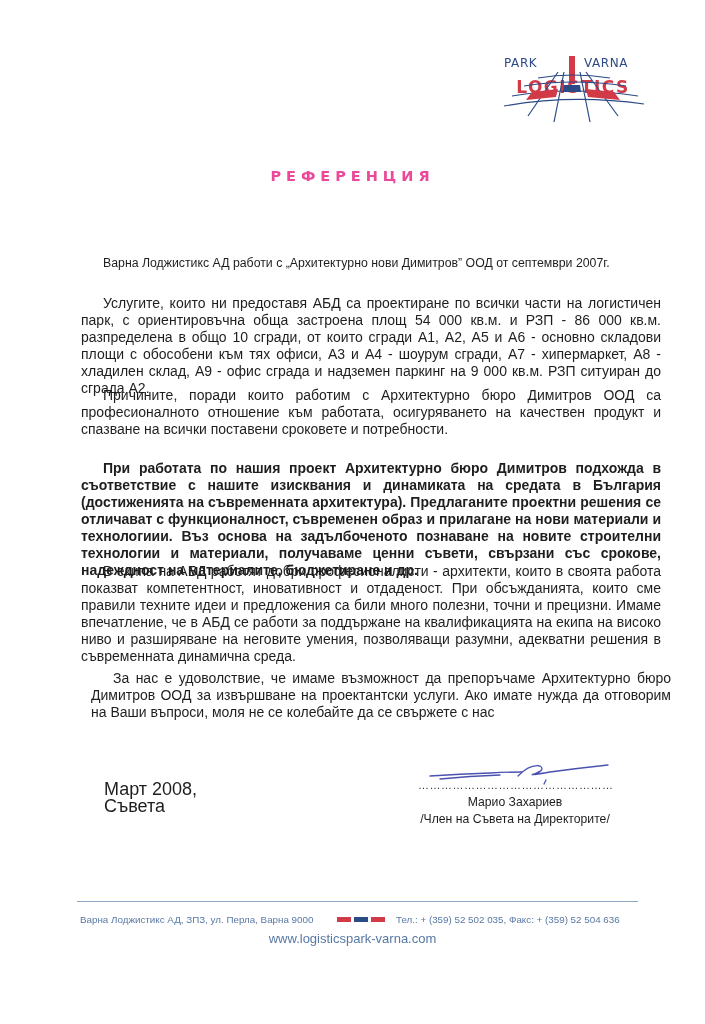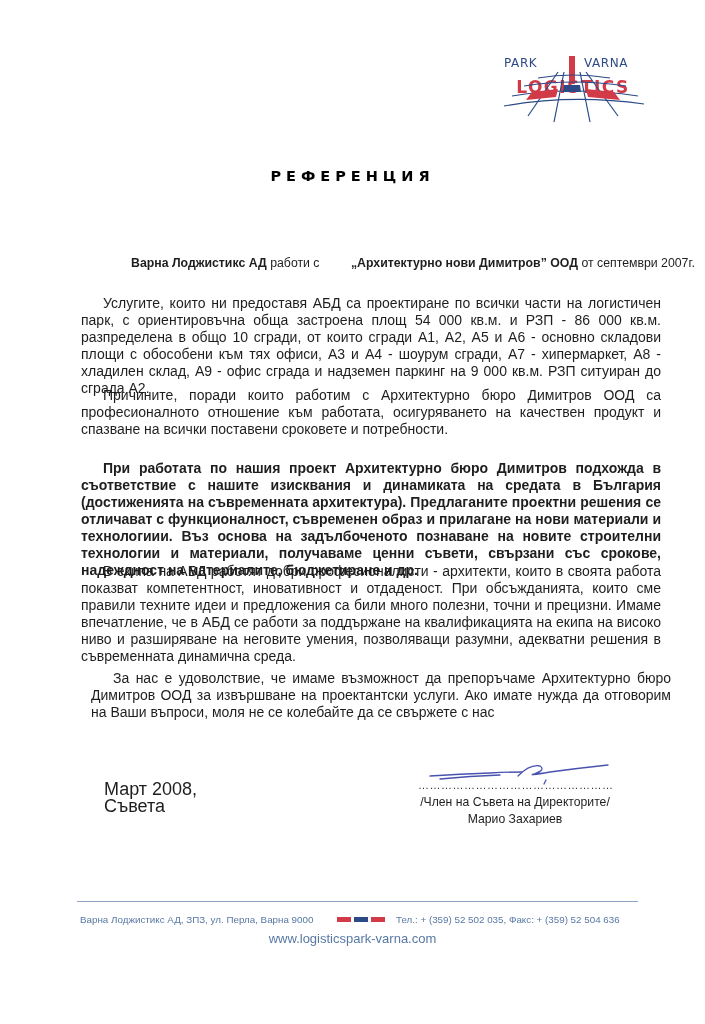--- a/index.html
+++ b/index.html
@@ -9,24 +9,24 @@
     .logo { position:absolute; left:498px; top:34px; width:150px; height:90px; }
     .logo-title { position:absolute; left:0; top:0; width:150px; text-align:center;
       font-family:"DejaVu Sans", sans-serif; font-weight:bold; font-size:17px; letter-spacing:1.5px; color:#d23a48;margin-top:43px; }
     .logo-sub { position:absolute; top:22px; font-family:"DejaVu Sans", sans-serif; font-weight:normal;
       font-size:12px; letter-spacing:0.6px; color:#2b4a86; }
     .logo-sub.left { left:6px; }
     .logo-sub.right { left:86px; }
     .logo-graphic { position:absolute; left:0; top:20px; }
 
     .title { position:absolute; left:0; width:705px; top:168px; text-align:center;
-      font-family:"DejaVu Sans", sans-serif; font-weight:bold; font-size:14.5px; letter-spacing:5px; color:#000000; }
+      font-family:"DejaVu Sans", sans-serif; font-weight:bold; font-size:14.5px; letter-spacing:5px; color:#ec4899; }
 
     .intro { position:absolute; left:103px; top:256px; font-size:12.3px; white-space:nowrap; }
-    .intro b { font-weight:bold;margin-left:28px; }
+    .intro b { font-weight:normal; }
 
     .para { position:absolute; left:81px; width:580px; font-size:14px; line-height:17px;
       text-align:justify; text-indent:22px; }
     .p1 { top:295px; }
     .p2 { top:387px; }
     .p3 { top:460px;font-weight:bold; }
     .p4 { top:563px; }
     .p5 { top:660px; }
 
     .date { position:absolute; left:104px; top:781px; font-size:18px; line-height:17px; }
@@ -86,22 +86,22 @@
 <svg class="signature-svg" width="200" height="26" viewBox="0 0 200 26">
   <g stroke="#4a52b0" stroke-width="1.3" fill="none" stroke-linecap="round">
     <path d="M20 16 Q50 14 80 13 Q100 12 112 12"></path>
     <path d="M30 19 Q60 16 90 15"></path>
     <path d="M108 16 Q120 4 130 6 Q136 10 124 14 Q116 16 140 12 Q170 8 198 5"></path>
     <path d="M136 20 L134 24"></path>
   </g>
 </svg>
 <div class="dots">……………………………………………</div>
 <div class="signer">
+  <div>Марио Захариев</div>
   <div>/Член на Съвета на Директорите/</div>
-  <div>Марио Захариев</div>
 </div>
 
 <div class="footer-line"></div>
 <div class="footer-addr">Варна Лоджистикс АД, ЗПЗ, ул. Перла, Варна 9000</div>
 <div class="footer-bars">
   <span class="footer-bar" style="background:#d23a48"></span><span class="footer-bar" style="background:#2b4a86"></span><span class="footer-bar" style="background:#d23a48"></span>
 </div>
 <div class="footer-tel">Тел.: + (359) 52 502 035, Факс: + (359) 52 504 636</div>
 <div class="footer-web">www.logisticspark-varna.com</div>
 

